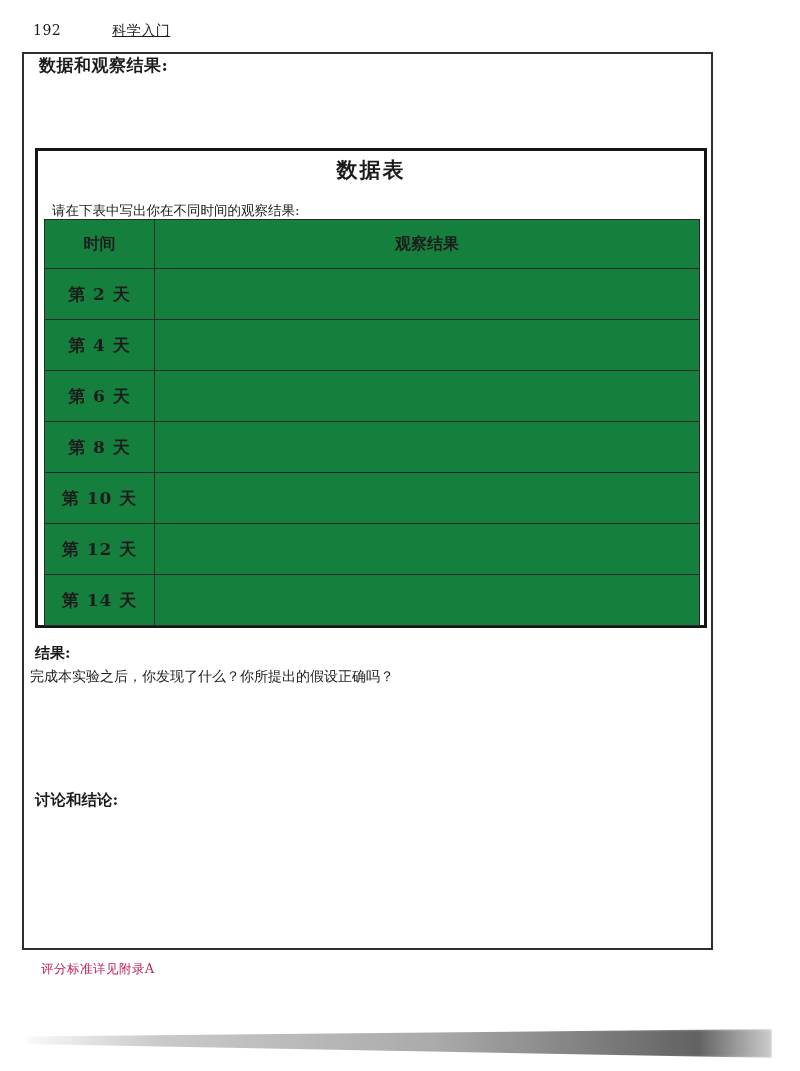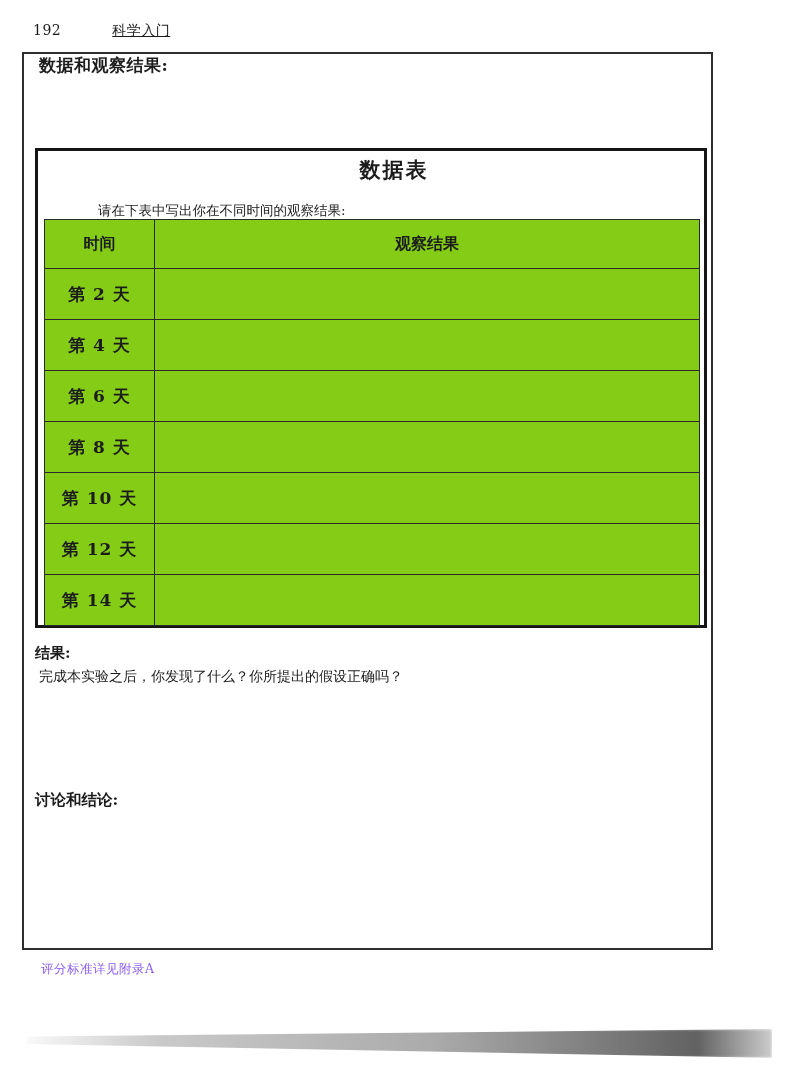--- a/index.html
+++ b/index.html
@@ -34,69 +34,68 @@
   .instructions {
     position: absolute; left: 14px; top: 44px;
     width: 664px; font-size: 14.5px; line-height: 1.42;
   }
 
   .data-box {
     position: absolute; left: 11px; top: 94px;
     width: 672px; height: 480px;
     border: 3px solid #151515;
     background: #ffffff;
-    padding-left: 46px;
   }
   .data-box-title {
     text-align: center; font-size: 21px; font-weight: bold;
     margin-top: 5px; letter-spacing: 2px;
   }
   .data-box-subtitle {
     font-size: 13.5px; margin: 18px 0 0 14px;
   }
 
   .obs-table {
     position: absolute; left: 6px; top: 68px;
     width: 656px; border-collapse: collapse;
     table-layout: fixed;
   }
   .obs-table td {
     border: 1.8px solid #2a2a2a;
     padding: 0; text-align: center; vertical-align: middle;
-    background: #84cc16;
+    background: #15803d;
   }
   .obs-table .col-time { width: 110px; }
   .obs-table tr.header-row td { height: 49px; font-size: 16px; font-weight: bold; }
   .obs-table tr.data-row td { height: 51px; }
   .obs-table .time-label { font-size: 17px; font-weight: bold; letter-spacing: 1px; }
 
   .results-heading {
     position: absolute; left: 11px; top: 590px;
     font-size: 15px; font-weight: bold;
   }
   .results-question {
-    position: absolute; left: 15px; top: 614px;
+    position: absolute; left: 6px; top: 614px;
     width: 650px; font-size: 14px;
   }
   .answer-space-results {
     position: absolute; left: 11px; top: 640px;
     width: 660px; height: 90px;
   }
   .discussion-heading {
     position: absolute; left: 11px; top: 736px;
     font-size: 15.5px; font-weight: bold;
   }
   .answer-space-discussion {
     position: absolute; left: 11px; top: 762px;
     width: 660px; height: 125px;
   }
 
   .footer-note {
     position: absolute; left: 41px; top: 961px;
-    font-size: 12.5px; color: #8b5cf6; letter-spacing: 0.5px;
+    font-size: 12.5px; color: #be185d; letter-spacing: 0.5px;
   }
 
   .bottom-shadow {
     position: absolute; left: 26px; top: 1029px;
     width: 746px; height: 29px;
     background: linear-gradient(to right,
       rgba(140,140,140,0.05) 0%,
       rgba(120,120,120,0.40) 18%,
       rgba(100,100,100,0.55) 55%,
       rgba(70,70,70,0.85) 90%,

